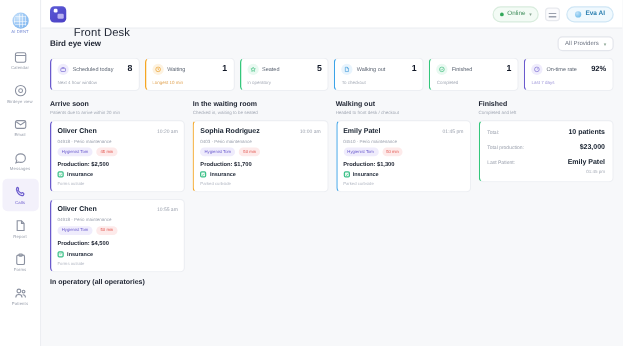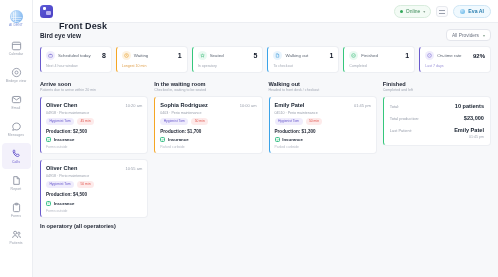--- a/index.html
+++ b/index.html
@@ -64,21 +64,21 @@
     position: relative; flex: 0 0 13px;
   }
   .logo-sq::before {
     content:""; position:absolute; left:2.5px; top:2.5px; width:3.4px; height:3.4px;
     background:#fff; border-radius:1px;
   }
   .logo-sq::after {
     content:""; position:absolute; right:2.5px; bottom:2.5px; width:4.5px; height:4.5px;
     background:#b9b2f0; border-radius:1px;
   }
-  .app-title { font-size: 9px; font-weight: 700; color: #1c2230; letter-spacing: .1px; margin-top: 29px; }
+  .app-title { font-size: 9px; font-weight: 400; color: #1c2230; letter-spacing: .1px; margin-top: 29px; }
   .top-right { margin-left: auto; display: flex; align-items: center; gap: 5px; }
   .pill-status {
     display: flex; align-items: center; gap: 3px;
     border: 1px solid #d8ecdd; background: #f3fbf5; color: #3a8a57;
     border-radius: 999px; padding: 2.5px 5px; font-size: 5px; cursor: pointer;
   }
   .dot-green { width: 3px; height: 3px; border-radius: 50%; background: #32a85a; }
   .caret { font-size: 4px; color: #8ba694; }
   .grid-btn {
     width: 12px; height: 11px; border: 1px solid #e7e9ee; border-radius: 3px;

